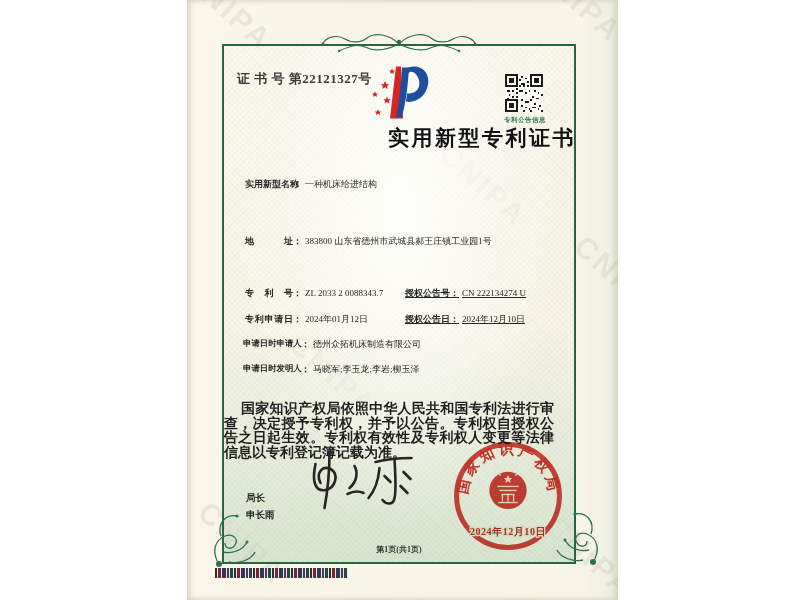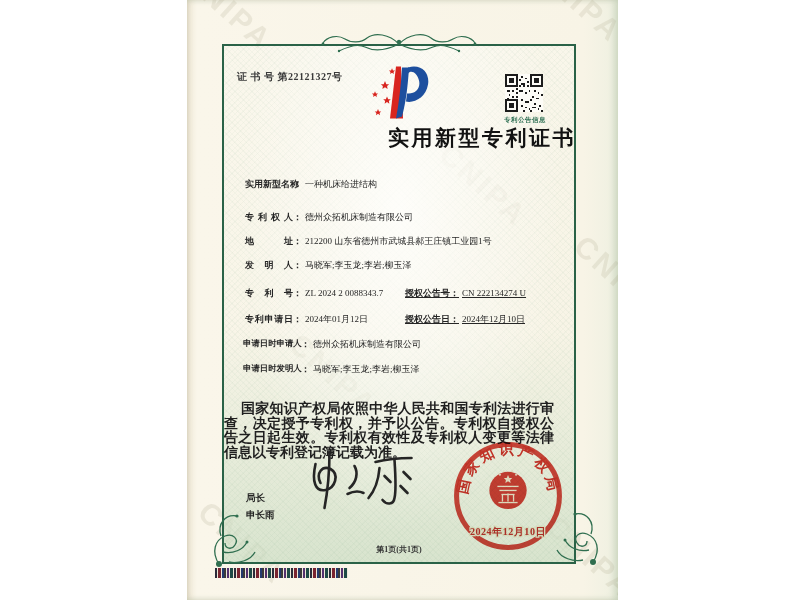--- a/index.html
+++ b/index.html
@@ -11,21 +11,21 @@
   .wm{position:absolute;font-family:"Liberation Sans","DejaVu Sans",sans-serif;font-weight:700;
       font-size:30px;letter-spacing:3px;color:rgba(158,148,120,.16);transform:rotate(42deg);
       white-space:nowrap;pointer-events:none;}
   .frame{position:absolute;left:35px;top:44px;width:354px;height:520px;box-sizing:border-box;
          border:2px solid #2a6247;
          background:
            radial-gradient(ellipse at 50% 32%, rgba(255,255,253,.85) 0%, rgba(255,255,253,0) 65%),
            repeating-linear-gradient(45deg, rgba(110,160,125,.05) 0 1px, rgba(0,0,0,0) 1px 4px),
            repeating-linear-gradient(-45deg, rgba(110,160,125,.05) 0 1px, rgba(0,0,0,0) 1px 4px),
            linear-gradient(180deg, rgba(250,248,238,.55) 0%, rgba(247,244,230,.4) 55%, rgba(205,222,197,.75) 100%);}
-  .certno{position:absolute;left:50px;top:70px;font-size:10px;letter-spacing:.5px;color:#3a3a3a;font-weight:600;}
+  .certno{position:absolute;left:50px;top:70px;font-size:13px;letter-spacing:.5px;color:#3a3a3a;font-weight:600;}
   .qrcap{position:absolute;left:300px;top:116px;width:76px;text-align:center;font-size:6.5px;
          color:#2c6e52;font-weight:700;letter-spacing:.5px;}
   .title{position:absolute;left:35px;top:124px;width:354px;text-align:right;font-size:21px;
          font-weight:700;letter-spacing:2.5px;color:#121212;}
   .row{position:absolute;left:58px;height:12px;font-size:9px;color:#262626;white-space:nowrap;}
   .row.wide{left:56px;}
   .lab{display:inline-block;width:48px;text-align:justify;text-align-last:justify;font-weight:700;vertical-align:top;}
   .row.wide .lab{width:58px;font-size:8.4px;}
   .colon{font-weight:700;margin-right:3px;}
   .val{font-weight:500;}
@@ -152,31 +152,25 @@
         </g>
       </svg>
     </div>
     <div class="qrcap">专利公告信息</div>
 
     <div class="title">实用新型专利证书</div>
 
     <div class="row" style="top:178px">
       <span class="lab">实用新型名称</span><span class="colon">：</span><span class="val">一种机床给进结构</span>
     </div>
-    <div class="row" style="top:211px">
-      <span class="lab">专利权人</span><span class="colon">：</span><span class="val">德州众拓机床制造有限公司</span>
-    </div>
     <div class="row" style="top:235px">
-      <span class="lab">地址</span><span class="colon">：</span><span class="val">212200 山东省德州市武城县郝王庄镇工业园1号</span>
-    </div>
-    <div class="row" style="top:259px">
-      <span class="lab">发明人</span><span class="colon">：</span><span class="val">马晓军;李玉龙;李岩;柳玉泽</span>
+      <span class="lab">地址</span><span class="colon">：</span><span class="val">383800 山东省德州市武城县郝王庄镇工业园1号</span>
     </div>
     <div class="row" style="top:287px">
-      <span class="lab">专利号</span><span class="colon">：</span><span class="val">ZL 2024 2 0088343.7</span>
+      <span class="lab">专利号</span><span class="colon">：</span><span class="val">ZL 2033 2 0088343.7</span>
       <span class="grp2"><span class="lab2">授权公告号</span><span class="colon">：</span><span class="val">CN 222134274 U</span></span>
     </div>
     <div class="row" style="top:313px">
       <span class="lab">专利申请日</span><span class="colon">：</span><span class="val">2024年01月12日</span>
       <span class="grp2"><span class="lab2">授权公告日</span><span class="colon">：</span><span class="val">2024年12月10日</span></span>
     </div>
     <div class="row wide" style="top:338px">
       <span class="lab">申请日时申请人</span><span class="colon">：</span><span class="val">德州众拓机床制造有限公司</span>
     </div>
     <div class="row wide" style="top:363px">

